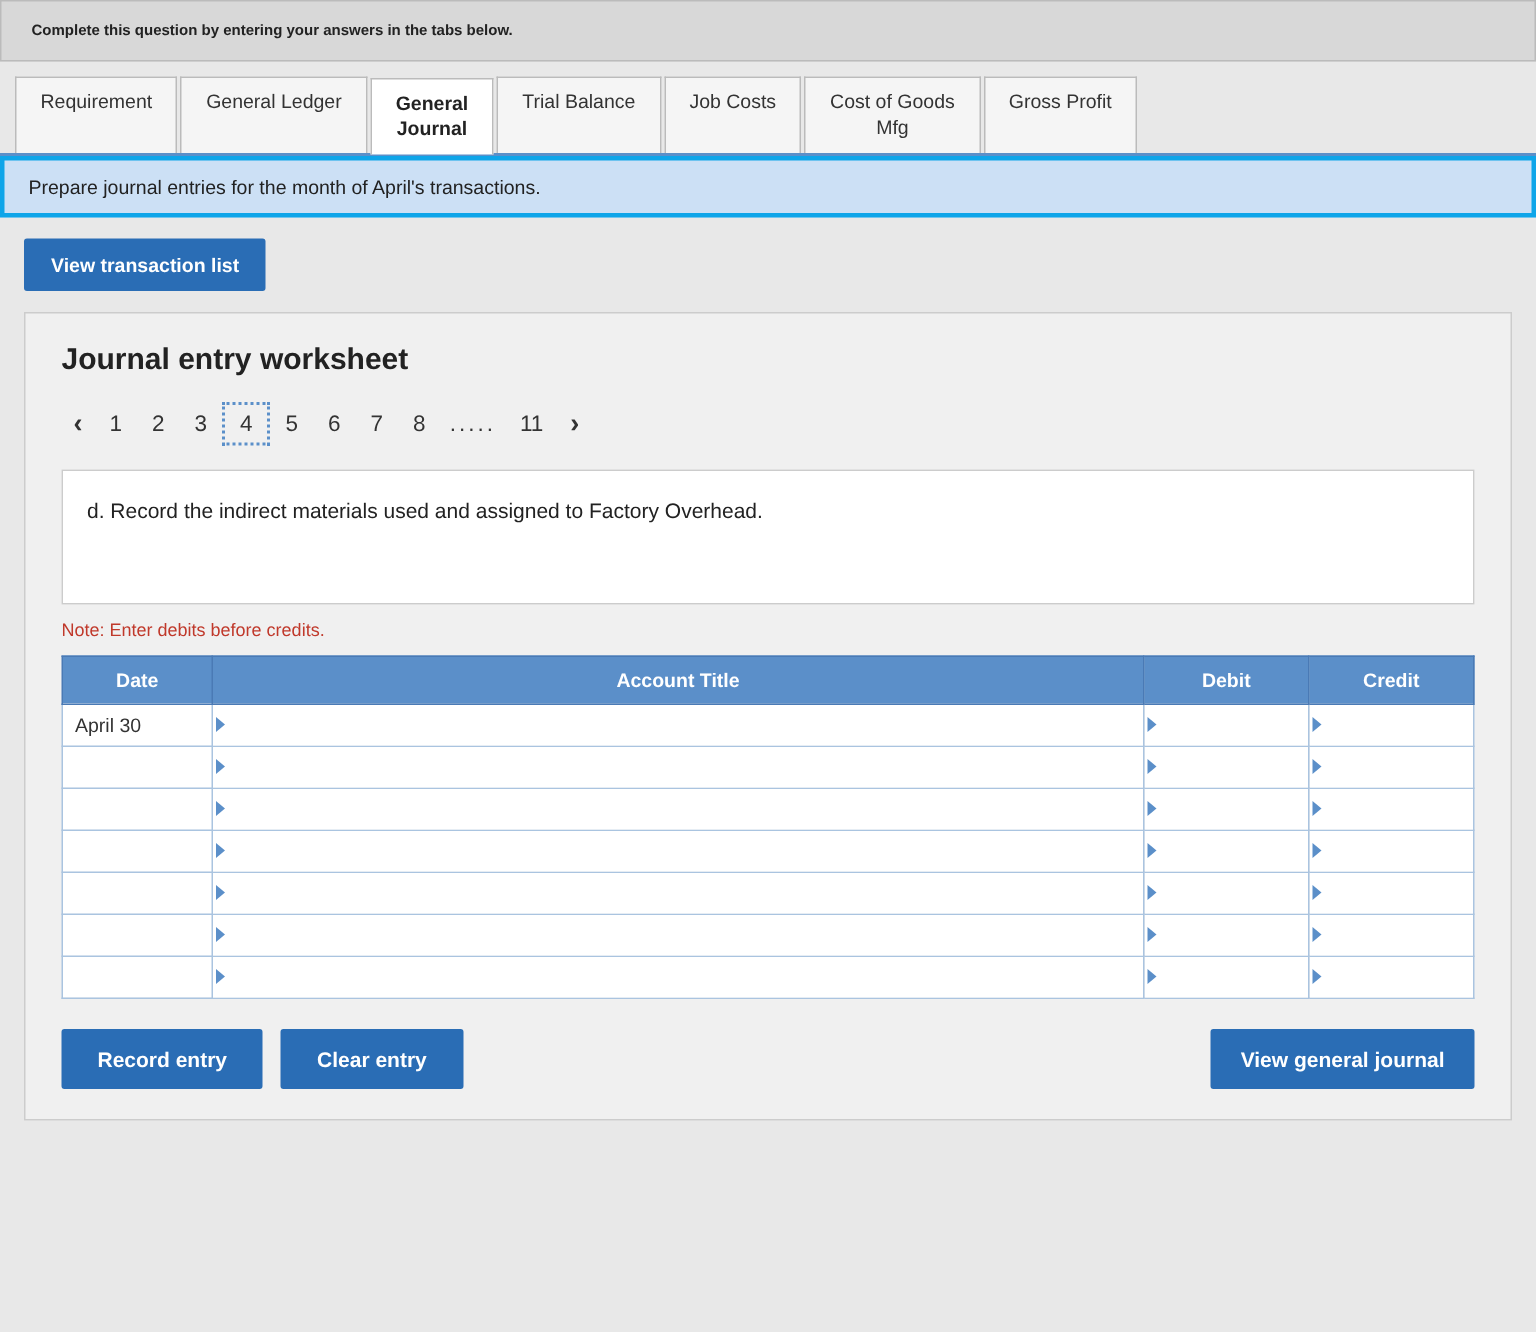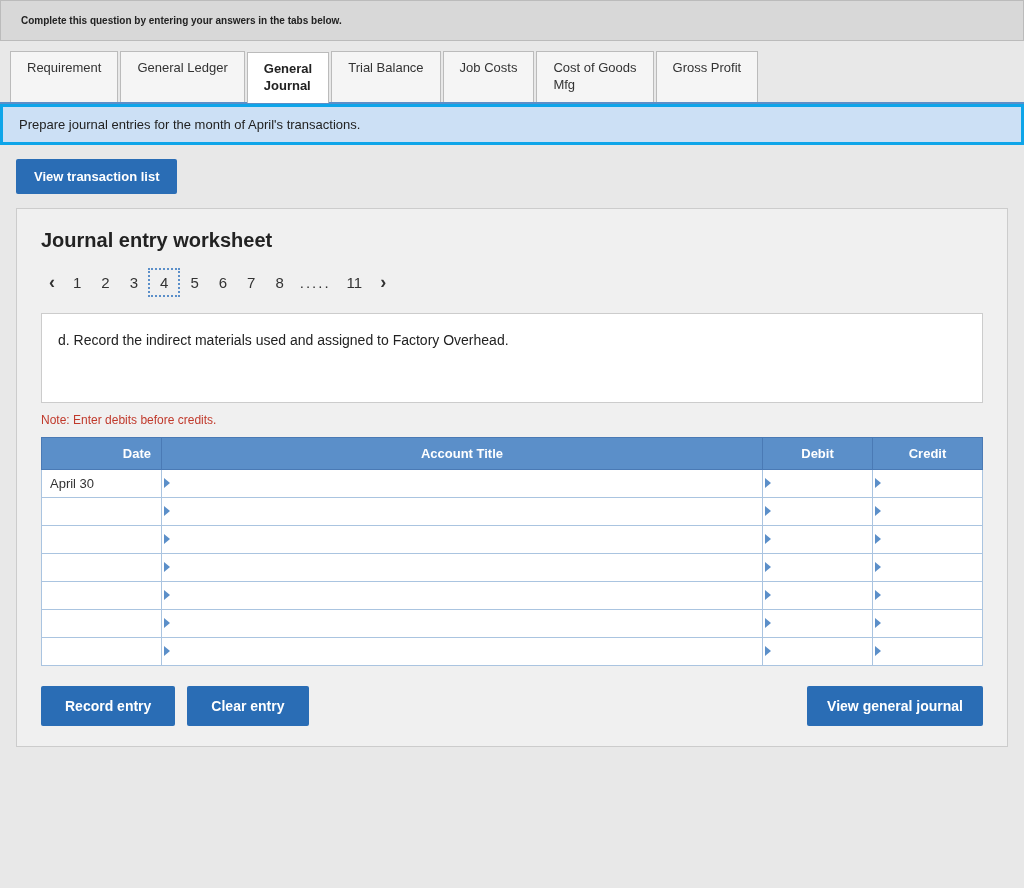--- a/index.html
+++ b/index.html
@@ -41,21 +41,21 @@
     .tab {
       padding: 8px 16px;
       border: 1px solid #bbb;
       border-bottom: none;
       background: #f5f5f5;
       cursor: pointer;
       font-size: 13px;
       color: #333;
       margin-right: 2px;
       min-width: 80px;
-      text-align: left;
+      text-align: center;
       line-height: 1.3;
     }
 
     .tab.active {
       background: #ffffff;
       border-top: 1px solid #bbb;
       border-left: 1px solid #bbb;
       border-right: 1px solid #bbb;
       font-weight: bold;
       color: #222;
@@ -168,42 +168,42 @@
     .journal-table {
       width: 100%;
       border-collapse: collapse;
       margin-bottom: 20px;
     }
 
     .journal-table th {
       background: #5b8fc9;
       color: #fff;
       padding: 8px 10px;
-      text-align: right;
+      text-align: center;
       font-size: 13px;
       font-weight: bold;
       border: 1px solid #4a7ab5;
     }
 
     .journal-table th.center {
       text-align: center;
     }
 
     .journal-table td {
       border: 1px solid #aac4e0;
       padding: 0;
       height: 28px;
       background: #fff;
     }
 
     .journal-table td.date-cell {
       padding: 4px 8px;
       font-size: 13px;
       color: #333;
-      width: 120px;
+      width: 100px;
     }
 
     .journal-table td input {
       width: 100%;
       height: 100%;
       border: none;
       outline: none;
       padding: 4px 8px;
       font-size: 13px;
       background: transparent;

